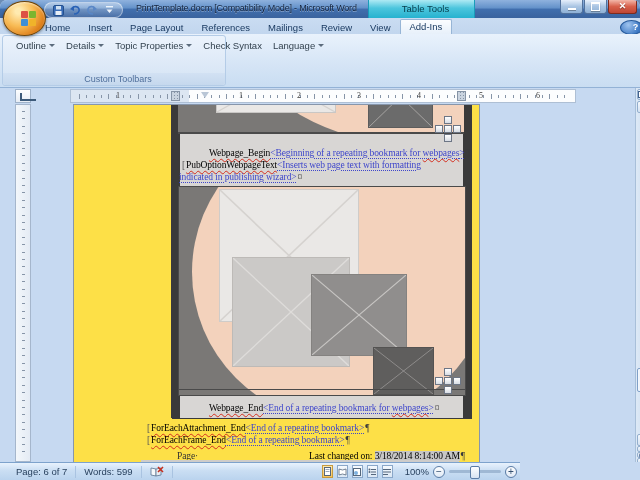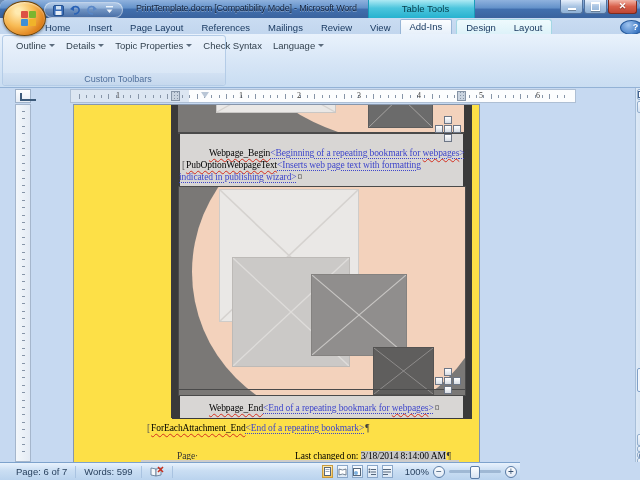--- a/index.html
+++ b/index.html
@@ -184,24 +184,20 @@
   <div class="abs tabrow">
     <div class="abs tabs">
       <span class="tab">Home</span>
       <span class="tab">Insert</span>
       <span class="tab">Page Layout</span>
       <span class="tab">References</span>
       <span class="tab">Mailings</span>
       <span class="tab">Review</span>
       <span class="tab">View</span>
       <span class="tab active">Add-Ins</span>
-      <span class="ctxtabs">
-        <span class="tab">Design</span>
-        <span class="tab">Layout</span>
-      </span>
     </div>
     <div class="abs helpbtn">?</div>
   </div>
 
   <div class="abs ribbon">
     <div class="abs rgroup">
       <div class="abs rglabel">Custom Toolbars</div>
       <div class="abs rgitems">
         <span class="rgitem">
             <span>Outline</span>
@@ -329,23 +325,26 @@
           <i style="left:9px;top:18px"></i>
       </div>
 
       <div class="dline" style="left:135px;top:297px">
         <span class="sp">Webpage_End</span><span class="bl"><span>&lt;End of a repeating bookmark for </span><span class="sp">webpages</span><span>&gt;</span></span><span class="pm">¤</span>
       </div>
 
       <div class="dline" style="left:73px;top:317px">
         <span class="brk">[</span><span class="sp">ForEachAttachment_End</span><span class="bl">&lt;End of a repeating bookmark&gt;</span><span class="pm">¶</span>
       </div>
+      <div class="dline" style="left:73px;top:329px">
+        <span class="brk">[</span><span class="sp">ForEachFrame_End</span><span class="bl">&lt;End of a repeating bookmark&gt;</span><span class="pm">¶</span>
+      </div>
 
       <div class="dline" style="left:103px;top:345px;color:#333">Page·</div>
-      <div class="dline" style="right:28px;top:345px">
+      <div class="dline" style="right:14px;top:345px">
         <span>Last changed on: </span><span class="fld">3/18/2014 8:14:00 AM</span><span class="pm">¶</span>
       </div>
       <div class="sliver" style="left:67px;top:355px;width:318px;height:4px"></div>
     </div>
 
     <div class="abs vscroll">
       <div class="sbtn" style="top:1px;height:11px">
           <span class="rulericon"></span>
         </div>
       <div class="sbtn" style="top:13px;height:12px">

